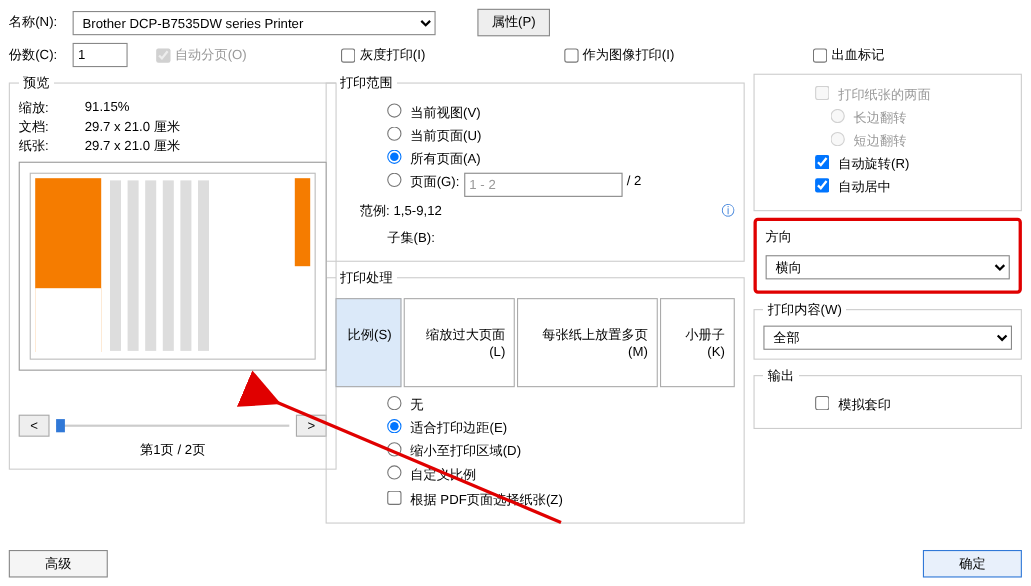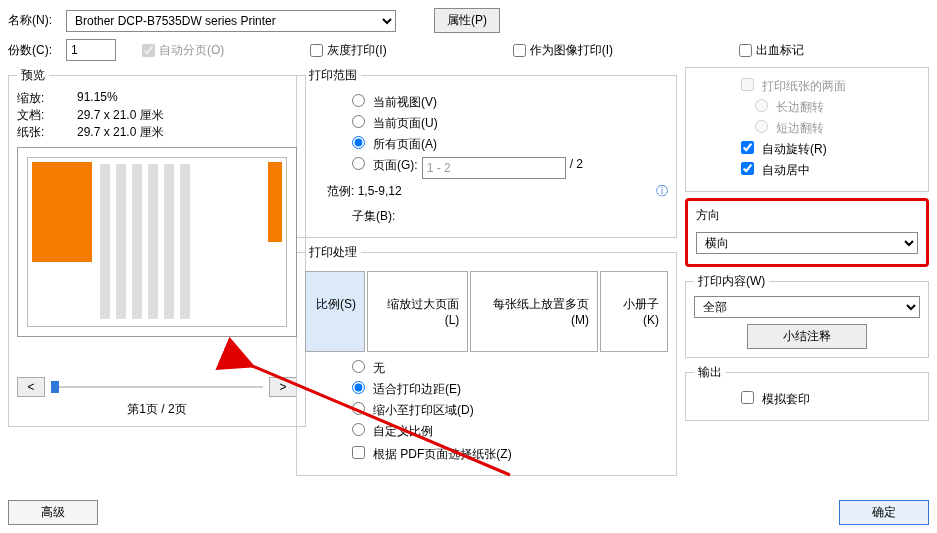--- a/index.html
+++ b/index.html
@@ -206,21 +206,20 @@
     </fieldset>
 
     <div class="redbox">
       <div style="margin-bottom:8px">方向</div>
       <select><option>横向</option></select>
     </div>
 
     <fieldset>
       <legend>打印内容(W)</legend>
       <select class="content-sel"><option>全部</option></select>
-      <button class="small-btn">小结注释</button>
     </fieldset>
 
     <fieldset>
       <legend>输出</legend>
       <div class="opt">
           <input type="checkbox" style="">
           <span>模拟套印</span>
         </div>
     </fieldset>
   </div>

